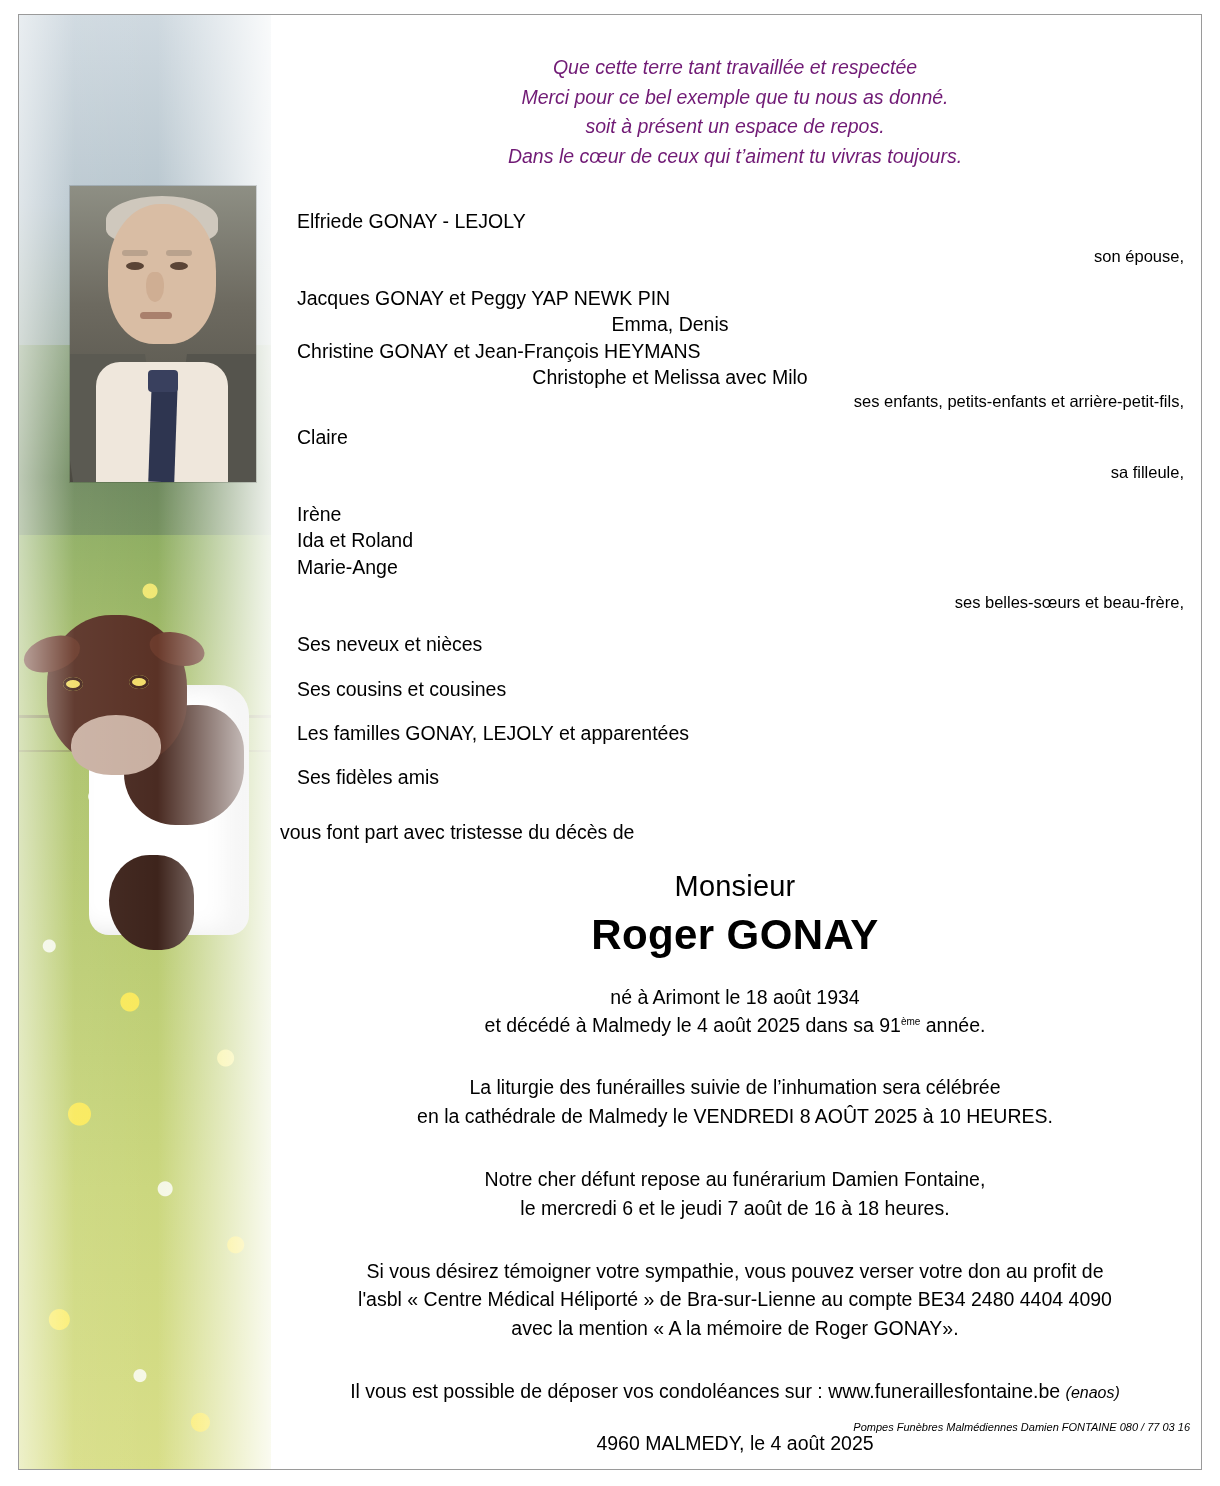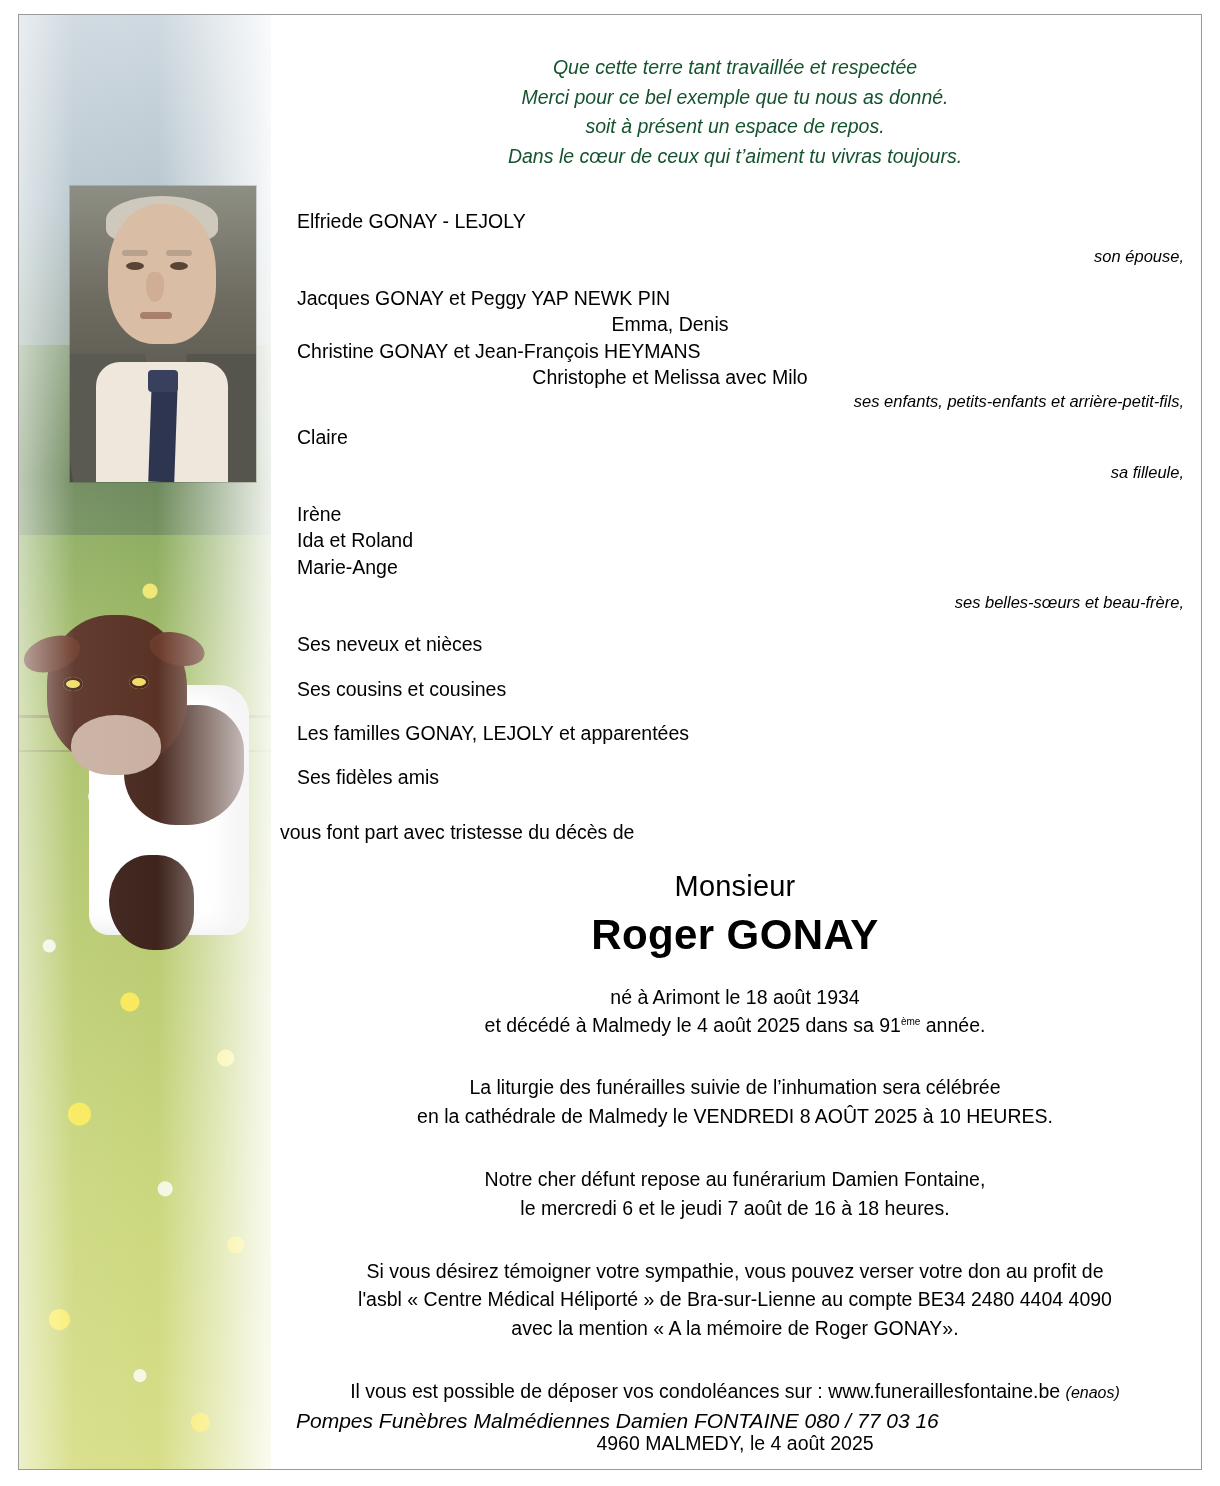--- a/index.html
+++ b/index.html
@@ -260,40 +260,39 @@
     top: 15px;
     width: 910px;
     height: 1454px;
   }
   .poem {
     margin-top: 38px;
     text-align: center;
     font-style: italic;
     font-size: 19.5px;
     line-height: 1.52;
-    color: #14532d;
+    color: #701a75;
   }
   .poem div { white-space: nowrap; }
 
   .family {
     margin-top: 36px;
     font-size: 19.5px;
     line-height: 1.35;
   }
   .fam-line {
     padding-left: 17px;
   }
   .fam-line.center {
     text-align: center;
     padding-left: 0;
     margin-left: -130px;
   }
   .role {
     text-align: right;
-    font-style: italic;
     font-size: 16.5px;
     padding-right: 6px;
   }
   .gap-s { height: 11px; }
   .gap-m { height: 18px; }
 
   .announce {
     margin-top: 30px;
     text-align: left;
     font-size: 19.5px;
@@ -340,23 +339,23 @@
   .city-date {
     text-align: center;
     font-size: 19.5px;
     margin-top: 26px;
   }
   .footer {
     position: absolute;
     left: 16px;
     right: 0;
     bottom: 36px;
-    text-align: left;
+    text-align: right;
     font-style: italic;
-    font-size: 21px;
+    font-size: 11px;
     color: #000;
   }
 </style>
 </head>
 <body>
 
 <div class="page">
 
   <div class="page-border"></div>
 

